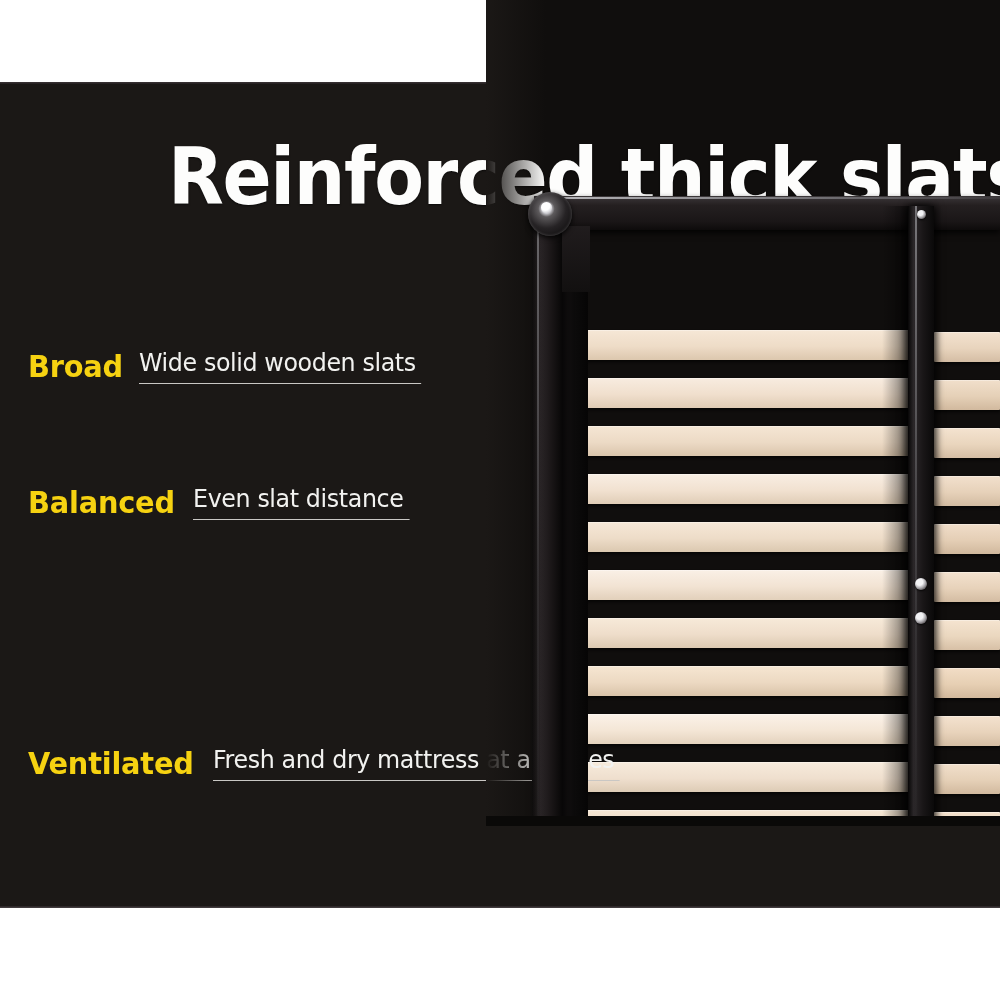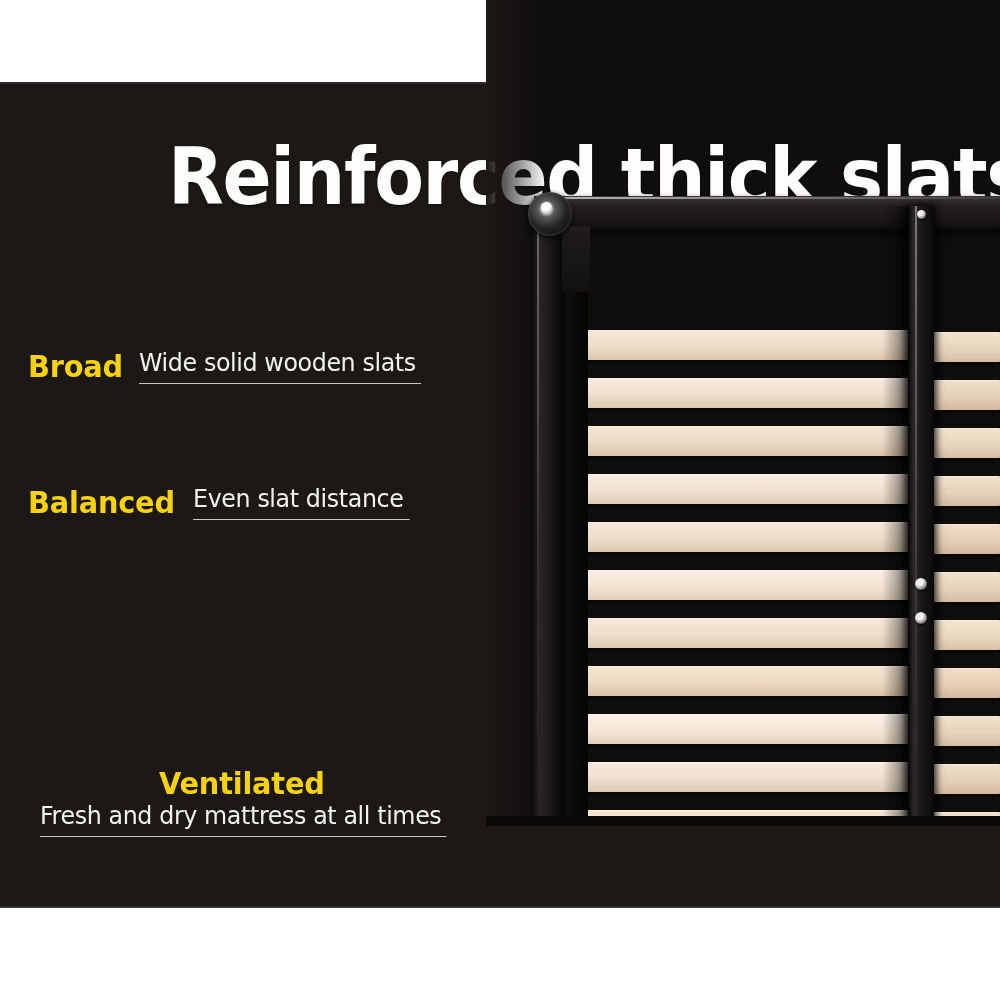--- a/index.html
+++ b/index.html
@@ -61,21 +61,21 @@
     padding-bottom:7px;
   }
   .feature .desc .rule{
     position:absolute;left:0;right:-6px;bottom:0;height:1.5px;
     background:#c9c7c4;
   }
 
   .f0{top:348px;}
   .f1{top:452px;margin-top:32px;}
   .f2{top:612px;}
-  .f3{top:766px;flex-direction:column;}
+  .f3{top:745px;}
 
   
   .photo{
     position:absolute;left:486px;top:0;width:514px;height:826px;
     overflow:hidden;background:#100e0d;
   }
   
   .photo-fade{
     position:absolute;left:0;top:0;width:60px;height:100%;
     background:linear-gradient(90deg,#1b1816 0%,rgba(27,24,22,0) 100%);

